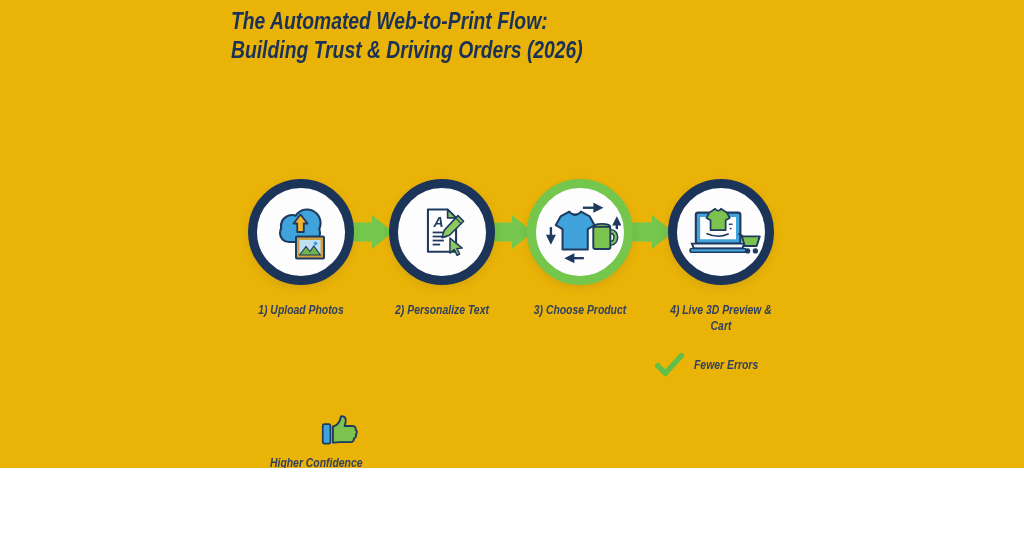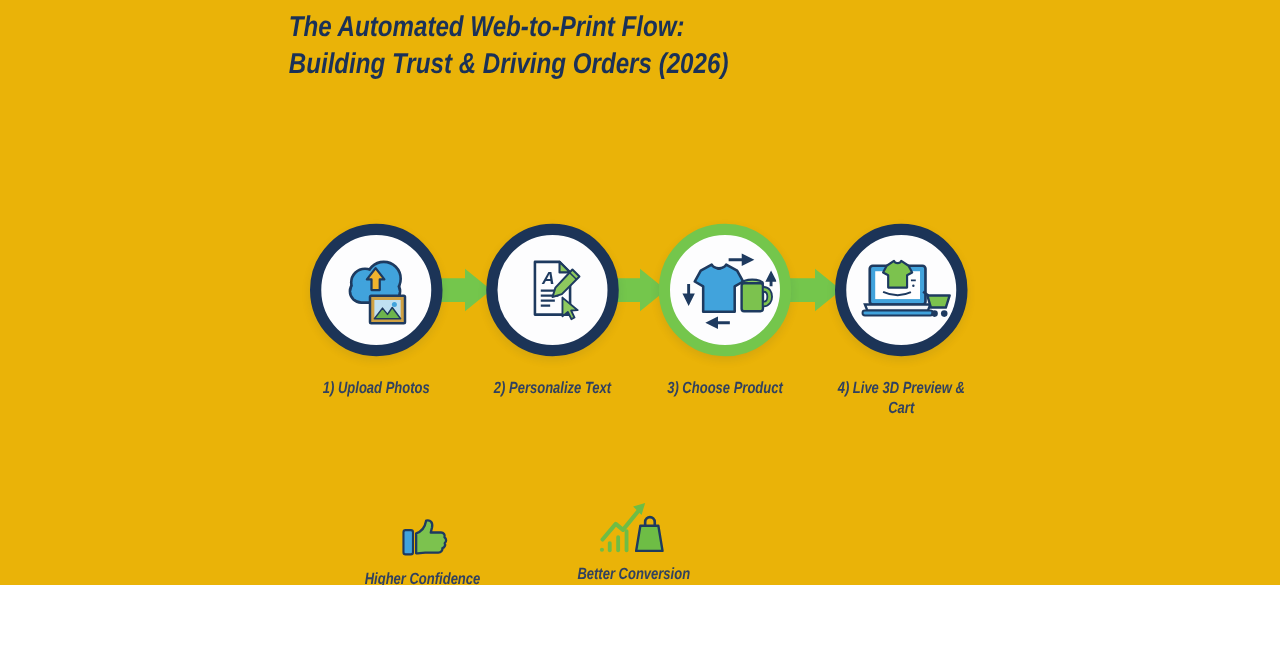--- a/index.html
+++ b/index.html
@@ -28,21 +28,21 @@
               transform:scaleX(.8);transform-origin:center top;}
   .l1{left:226px;width:150px}.l2{left:367px;width:150px}.l3{left:505px;width:150px}
   .l4{left:656px;width:130px}
 
   
   .callout{position:absolute;left:654px;top:352px;display:flex;align-items:center;gap:9px;}
   .callout-label{color:#31415f;font-size:13px;font-weight:700;
                  transform:scaleX(.8);transform-origin:left center;white-space:nowrap;}
 
   
-  .benefit{position:absolute;width:170px;text-align:center;}
+  .benefit{position:absolute;width:170px;text-align:left;}
   .b1{left:253px;top:403px}.b2{left:422px;top:399px}.b3{left:586px;top:401px}
   .benefit-icon-box{height:47px;display:flex;align-items:flex-end;justify-content:center;}
   .benefit-label{margin-top:5px;color:#31415f;font-size:13px;font-weight:700;
                  transform:scaleX(.8);transform-origin:center top;white-space:nowrap;}
   svg{display:block}
 </style>
 </head>
 <body>
 
 <div class="canvas">
@@ -141,43 +141,32 @@
       <circle cx="69.5" cy="51.5" r="2.7" fill="#1e3a5f"></circle>
       <circle cx="77.5" cy="51.5" r="2.7" fill="#1e3a5f"></circle>
     </svg>
   </div>
 
   <div class="step-label l1">1) Upload Photos</div>
   <div class="step-label l2">2) Personalize Text</div>
   <div class="step-label l3">3) Choose Product</div>
   <div class="step-label l4">4) Live 3D Preview &amp; Cart</div>
 
+  <div class="callout">
+    <svg width="31" height="25" viewBox="0 0 30 24">
+      <path d="M3.5 13 L11 20.5 L26.5 3.5" stroke="#5fbf48" stroke-width="5.2" fill="none" stroke-linecap="round" stroke-linejoin="round"></path>
+    </svg>
+    <span class="callout-label">Fewer Errors</span>
+  </div>
 
   <div class="benefit b1">
     <div class="benefit-icon-box">
       <svg width="44" height="40" viewBox="0 0 52 46">
         <rect x="8" y="16" width="9" height="23" rx="2" fill="#41a3dc" stroke="#1e3a5f" stroke-width="2"></rect>
         <path d="M20 38 V19 C25.5 17.5 28.5 12.5 29.5 7 C33.5 6 36 9 35 13.5 L33.8 18.3 H43.5 C46 18.3 47.6 20.5 46.8 22.8 C48.8 24.2 48.8 27 47 28.3 C48 30.2 46.8 32.6 44.8 33 C45.2 35.4 43.4 37.3 41 37.3 H28.5 C25.5 37.3 22.3 38 20 38 Z" fill="#7cc24e" stroke="#1e3a5f" stroke-width="2.2" stroke-linejoin="round"></path>
       </svg>
     </div>
     <div class="benefit-label">Higher Confidence</div>
   </div>
 
-  <div class="benefit b2">
-    <div class="benefit-icon-box">
-      <svg width="60" height="48" viewBox="0 0 62 50">
-        <circle cx="4.5" cy="43.5" r="1.7" fill="#6ebd45"></circle>
-        <g stroke="#6ebd45" stroke-width="3.2" stroke-linecap="round">
-          <line x1="11" y1="44" x2="11" y2="38"></line>
-          <line x1="18" y1="44" x2="18" y2="33"></line>
-          <line x1="25" y1="44" x2="25" y2="28"></line>
-        </g>
-        <polyline points="5,35 16,22 22,27 35,11" stroke="#6ebd45" stroke-width="3.4" fill="none" stroke-linecap="round" stroke-linejoin="round"></polyline>
-        <polygon points="30.5,7.5 40.5,4.5 37.5,14.5" fill="#6ebd45"></polygon>
-        <path d="M40.5 23.5 V20.5 C40.5 15 48.5 15 48.5 20.5 V23.5" fill="none" stroke="#1e3a5f" stroke-width="2.2"></path>
-        <path d="M36.5 23.5 H51.5 L55 44.5 H33 Z" fill="#6ebd45" stroke="#1e3a5f" stroke-width="2" stroke-linejoin="round"></path>
-      </svg>
-    </div>
-    <div class="benefit-label">Better Conversion</div>
-  </div>
 
 
 </div>
 
 </body></html>

